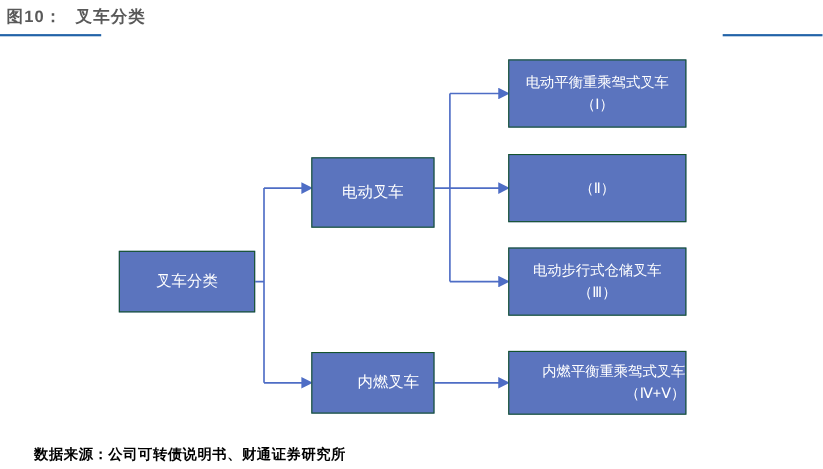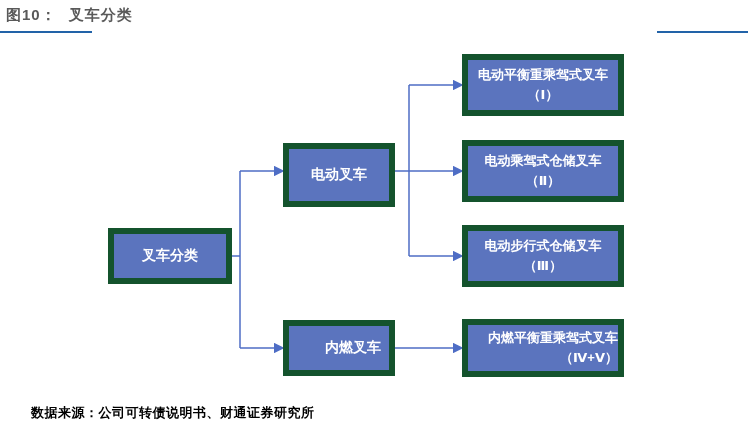--- a/index.html
+++ b/index.html
@@ -11,22 +11,22 @@
     position:absolute;left:6px;top:6px;display:flex;gap:12px;
     font-size:15px;font-weight:bold;color:#595959;letter-spacing:1px;white-space:nowrap;
   }
   .title-rule{position:absolute;top:31px;height:2px;background:#2263A8;}
   .title-rule.left{left:0;width:92px;}
   .title-rule.right{left:657px;width:91px;}
   .connectors{position:absolute;left:0;top:0;width:748px;height:426px;}
   .connectors path{stroke:#4E6DC5;stroke-width:1.5;fill:none;}
   .connectors .arrowhead{fill:#4E6DC5;stroke:none;}
   .node{
-    position:absolute;background:#5B74BE;border:6px solid #14532d;box-sizing:border-box;
-    color:#ffffff;font-weight:bold;display:flex;flex-direction:column;
+    position:absolute;background:#5B74BE;border:1px solid #14532d;box-sizing:border-box;
+    color:#ffffff;font-weight:normal;display:flex;flex-direction:column;
     align-items:center;justify-content:center;text-align:center;line-height:1.55;
   }
   .node.root {left:108px;top:228px;width:124px;height:56px;font-size:14px;}
   .node.b1   {left:283px;top:143px;width:112px;height:64px;font-size:14px;}
   .node.b2   {left:283px;top:320px;width:112px;height:56px;font-size:14px;padding-left:28px;}
   .node.leaf {left:462px;width:162px;height:62px;font-size:13px;}
   .node.l1{top:54px;}
   .node.l2{top:140px;}
   .node.l3{top:225px;}
   .node.l4{top:319px;height:58px;align-items:flex-end;}
@@ -79,21 +79,20 @@
   <div class="node b2">
     <span>内燃叉车</span>
   </div>
 
   <div class="node leaf l1">
     <span>电动平衡重乘驾式叉车</span>
     <span>（Ⅰ）</span>
   </div>
 
   <div class="node leaf l2">
-    <span>电动乘驾式仓储叉车</span>
     <span>（Ⅱ）</span>
   </div>
 
   <div class="node leaf l3">
     <span>电动步行式仓储叉车</span>
     <span>（Ⅲ）</span>
   </div>
 
   <div class="node leaf l4">
     <span>内燃平衡重乘驾式叉车</span>

